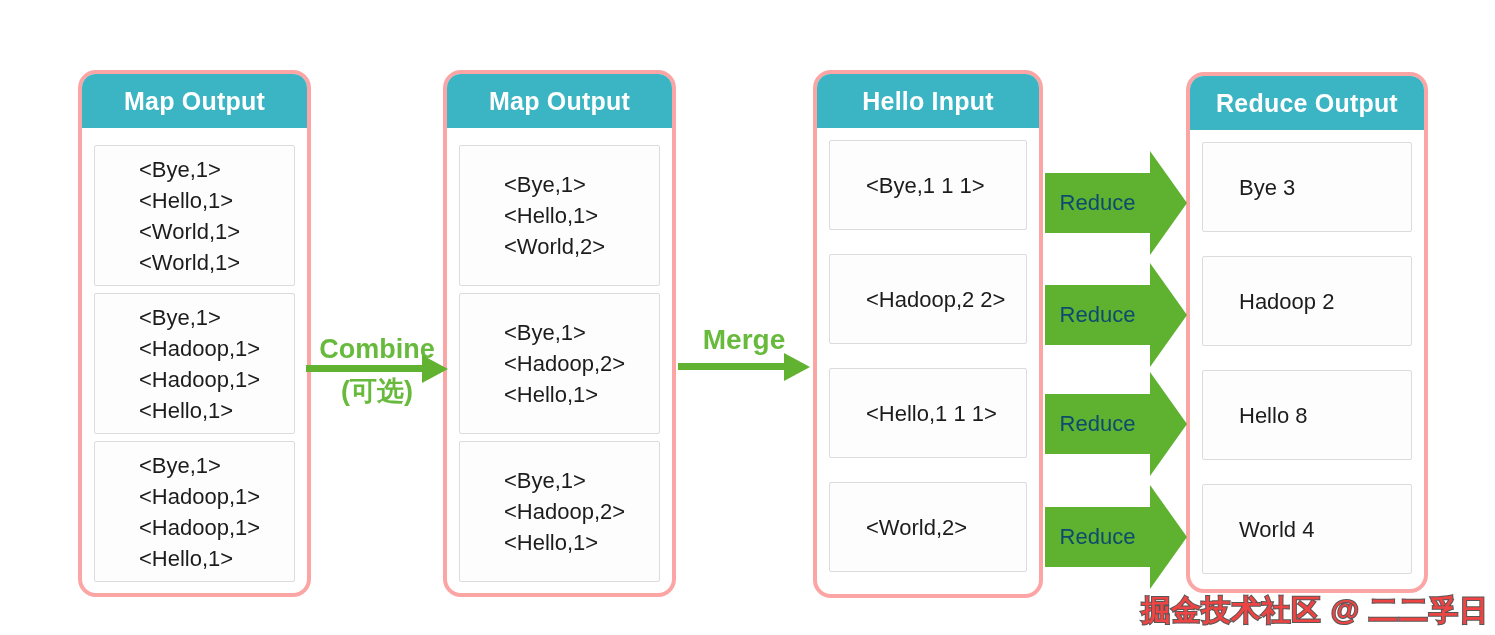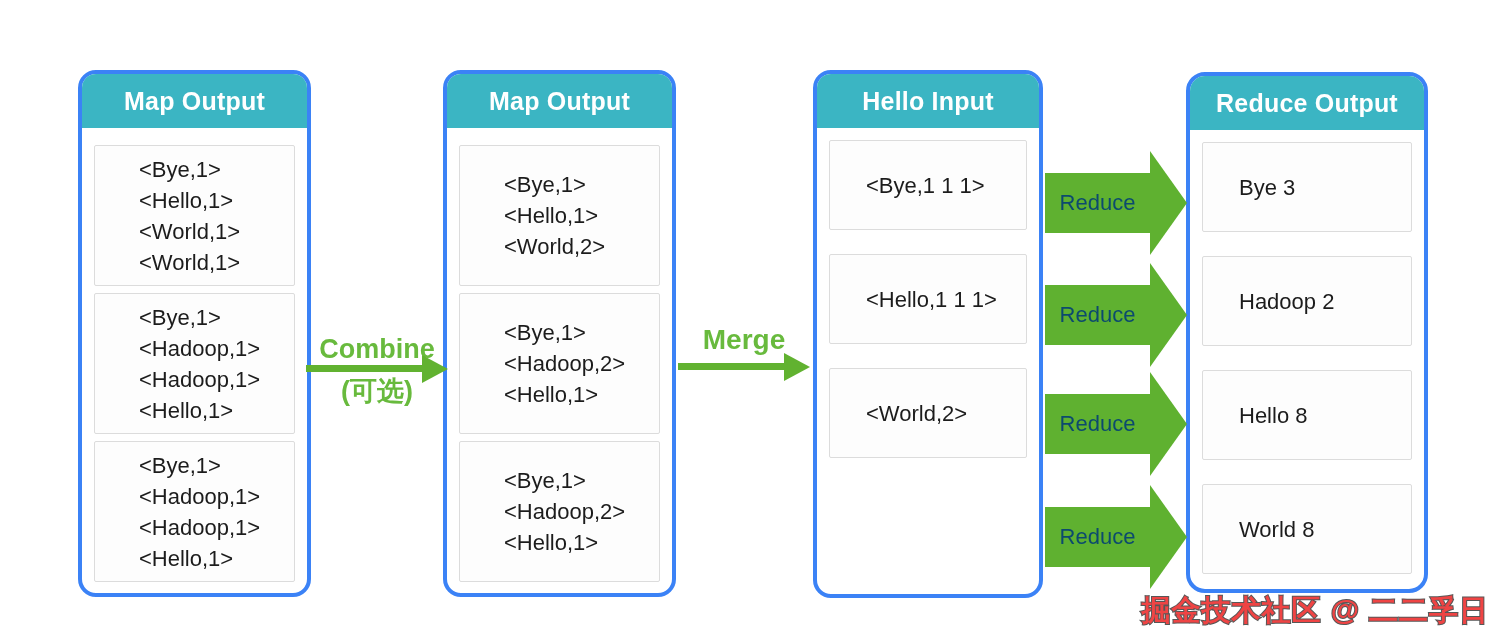--- a/index.html
+++ b/index.html
@@ -6,29 +6,29 @@
   html, body { background: #ffffff; }
   body {
     font-family: "Liberation Sans", "DejaVu Sans", sans-serif;
     width: 1495px; height: 635px; overflow: hidden; position: relative;
   }
   .canvas { position: absolute; inset: 0; background: #ffffff; }
 
   
   .panel {
     position: absolute;
-    border: 4px solid #3b82f6;
+    border: 4px solid #fca5a5;
     border-radius: 18px;
     background: #ffffff;
     overflow: hidden;
   }
   .p1 { left: 78px;  top: 70px; width: 233px; height: 527px; }
   .p2 { left: 443px; top: 70px; width: 233px; height: 527px; }
   .p3 { left: 813px; top: 70px; width: 230px; height: 528px; }
-  .p4 { left: 1186px; top: 72px; width: 242px; height: 521px; border-radius: 19px; }
+  .p4 { left: 1186px; top: 72px; width: 242px; height: 521px; }
 
   .panel-header {
     height: 54px;
     background: #3bb5c3;
     display: flex; align-items: center; justify-content: center;
     color: #ffffff;
     font-size: 25px;
     font-weight: 600;
     letter-spacing: .2px;
   }
@@ -158,20 +158,23 @@
 
   <section class="panel p3">
     <header class="panel-header">
       <span>Hello Input</span>
     </header>
     <div class="panel-body">
         <div class="data-box">
           <div class="data-line">&lt;Bye,1 1 1&gt;</div>
         </div>
         <div class="data-box">
+          <div class="data-line">&lt;Hadoop,2 2&gt;</div>
+        </div>
+        <div class="data-box">
           <div class="data-line">&lt;Hello,1 1 1&gt;</div>
         </div>
         <div class="data-box">
           <div class="data-line">&lt;World,2&gt;</div>
         </div>
       </div>
   </section>
 
   <section class="panel p4">
     <header class="panel-header">
@@ -181,21 +184,21 @@
         <div class="data-box">
           <div class="data-line">Bye 3</div>
         </div>
         <div class="data-box">
           <div class="data-line">Hadoop 2</div>
         </div>
         <div class="data-box">
           <div class="data-line">Hello 8</div>
         </div>
         <div class="data-box">
-          <div class="data-line">World 8</div>
+          <div class="data-line">World 4</div>
         </div>
       </div>
   </section>
 
   <div class="line-arrow merge">
     <div class="la-label">Merge</div>
     <div class="la-line"></div>
     <div class="la-head"></div>
   </div>
 

